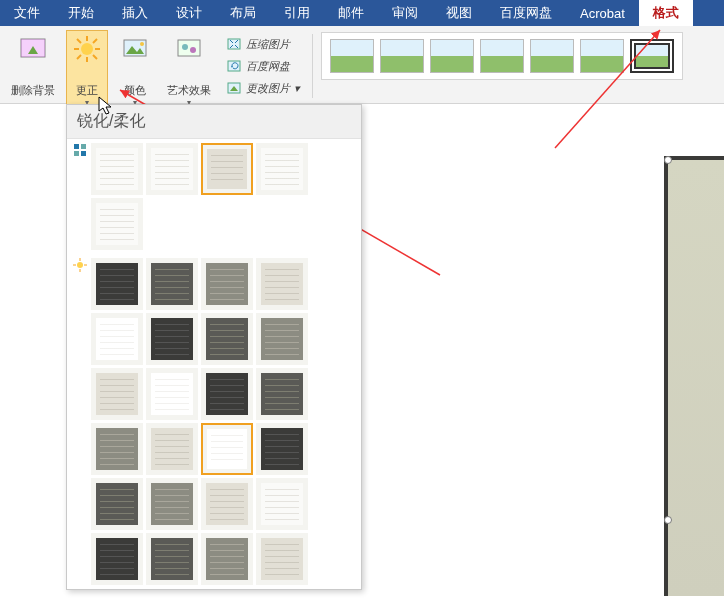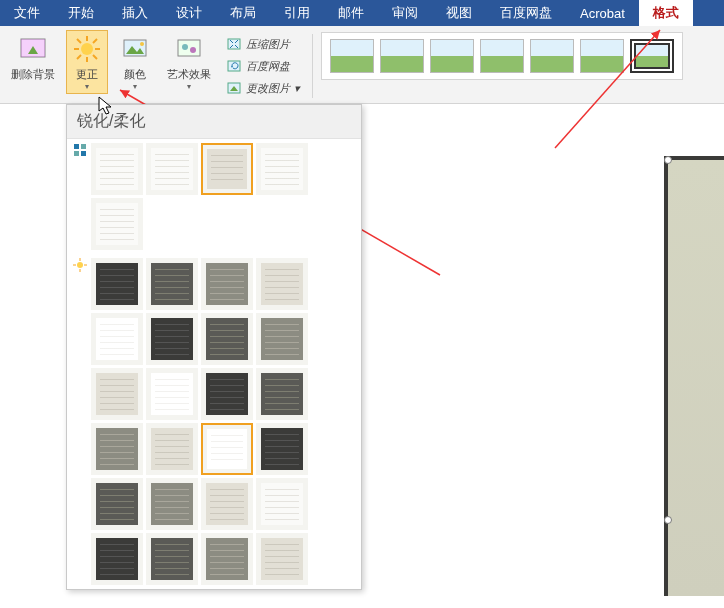--- a/index.html
+++ b/index.html
@@ -7,21 +7,21 @@
   
   .menubar { display: flex; background: #2b579a; color: #fff; height: 26px; align-items: stretch; }
   .menubar-item { padding: 5px 14px; cursor: pointer; font-size: 13px; display: flex; align-items: center; }
   .menubar-item.file { background: #2b579a; }
   .menubar-item.active { background: #fff; color: #b91c1c; font-weight: bold; }
   
   .ribbon { display: flex; background: #f3f3f3; border-bottom: 1px solid #d4d4d4; height: 78px; padding: 4px 6px; gap: 6px; align-items: flex-start; }
   .ribbon-vgroup { display: flex; flex-direction: column; gap: 2px; padding-top: 4px; font-style: italic; }
   .ribbon-btn { display: flex; flex-direction: column; align-items: center; padding: 2px 4px; cursor: pointer; border: 1px solid transparent; }
   .ribbon-btn.highlighted { background: #fce4a0; border: 1px solid #e8b44d; }
-  .ribbon-btn .label { font-size: 11px; color: #444; margin-top: 2px; }
+  .ribbon-btn .label { font-size: 11px; color: #444; margin-top: 18px; }
   .ribbon-btn .caret { font-size: 8px; color: #666; }
   .ribbon-small-btn { display: flex; align-items: center; gap: 4px; font-size: 11px; color: #444; padding: 2px 4px; cursor: pointer; }
   .ribbon-divider { width: 1px; background: #d4d4d4; height: 64px; margin: 4px 2px; }
   
   .icon-box { width: 32px; height: 32px; display: flex; align-items: center; justify-content: center; }
   .icon-small { width: 16px; height: 16px; display: inline-flex; align-items: center; justify-content: center; }
   
   .style-gallery { display: flex; gap: 6px; padding: 6px 8px; border: 1px solid #d4d4d4; background: #fff; margin-top: 2px; }
   .style-item { width: 44px; height: 34px; border: 1px solid #bbb; display: flex; align-items: center; justify-content: center; cursor: pointer; background: linear-gradient(#dff1fb 50%, #8fbf6b 50%); position: relative; }
   .style-item.selected { border: 2px solid #333; outline: 2px solid #fff; outline-offset: -4px; background: #333; }

